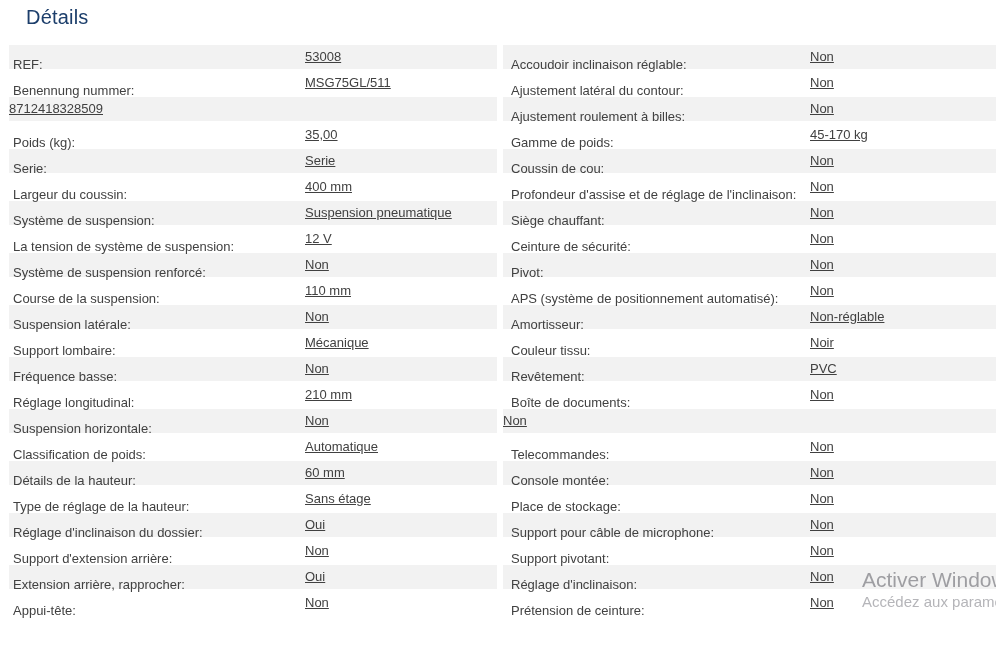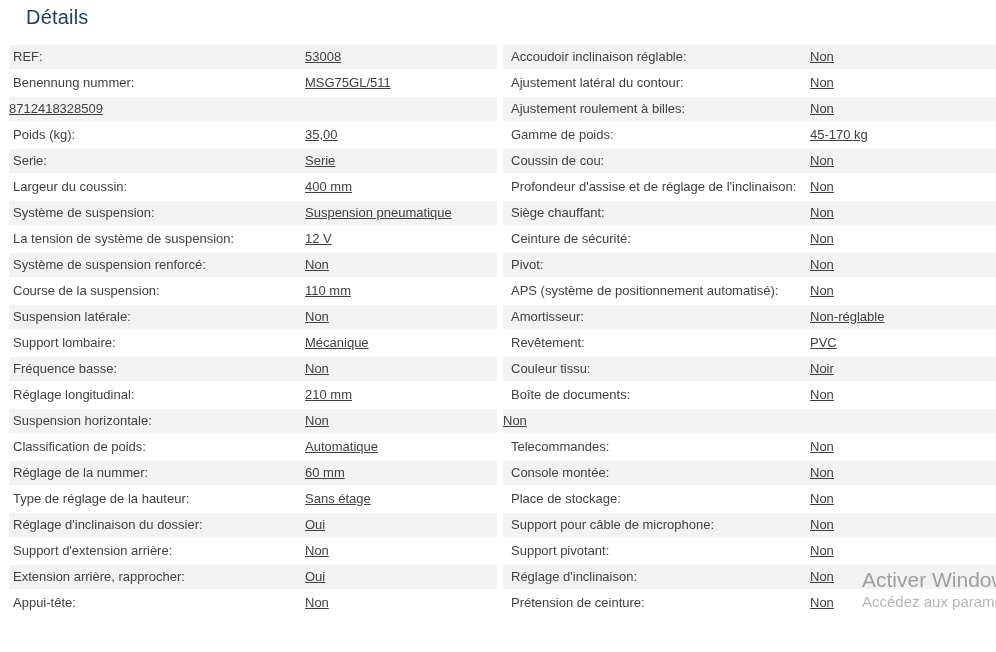--- a/index.html
+++ b/index.html
@@ -42,21 +42,21 @@
     line-height: 26px;
     font-size: 13px;
     white-space: nowrap;
   }
   .row:nth-child(odd) {
     background: var(--stripe-color);
     border-top: 1px solid #ffffff;
     border-bottom: 1px solid #ffffff;
     line-height: 24px;
   }
-  .spec-table .label { flex: none; overflow: visible; }
+  .spec-table .label { flex: none; overflow: visible; margin-top: 8px; }
   .spec-table.left  .label { width: 296px; padding-left: 4px; }
   .spec-table.right .label { width: 307px; padding-left: 8px; }
   .spec-table .value { flex: 1; overflow: visible; text-decoration: underline; }
   .watermark {
     position: absolute;
     left: 862px;
     top: 568px;
     white-space: nowrap;
     pointer-events: none;
   }
@@ -138,21 +138,21 @@
       </div>
       <div class="row">
         <span class="label">Suspension horizontale:</span>
         <span class="value">Non</span>
       </div>
       <div class="row">
         <span class="label">Classification de poids:</span>
         <span class="value">Automatique</span>
       </div>
       <div class="row">
-        <span class="label">Réglage de la nummer:</span>
+        <span class="label">Détails de la hauteur:</span>
         <span class="value">60 mm</span>
       </div>
       <div class="row">
         <span class="label">Type de réglage de la hauteur:</span>
         <span class="value">Sans étage</span>
       </div>
       <div class="row">
         <span class="label">Réglage d'inclinaison du dossier:</span>
         <span class="value">Oui</span>
       </div>
@@ -208,26 +208,26 @@
       </div>
       <div class="row">
         <span class="label">APS (système de positionnement automatisé):</span>
         <span class="value">Non</span>
       </div>
       <div class="row">
         <span class="label">Amortisseur:</span>
         <span class="value">Non-réglable</span>
       </div>
       <div class="row">
+        <span class="label">Couleur tissu:</span>
+        <span class="value">Noir</span>
+      </div>
+      <div class="row">
         <span class="label">Revêtement:</span>
         <span class="value">PVC</span>
-      </div>
-      <div class="row">
-        <span class="label">Couleur tissu:</span>
-        <span class="value">Noir</span>
       </div>
       <div class="row">
         <span class="label">Boîte de documents:</span>
         <span class="value">Non</span>
       </div>
       <div class="row">
         <span class="value">Non</span>
       </div>
       <div class="row">
         <span class="label">Telecommandes:</span>

